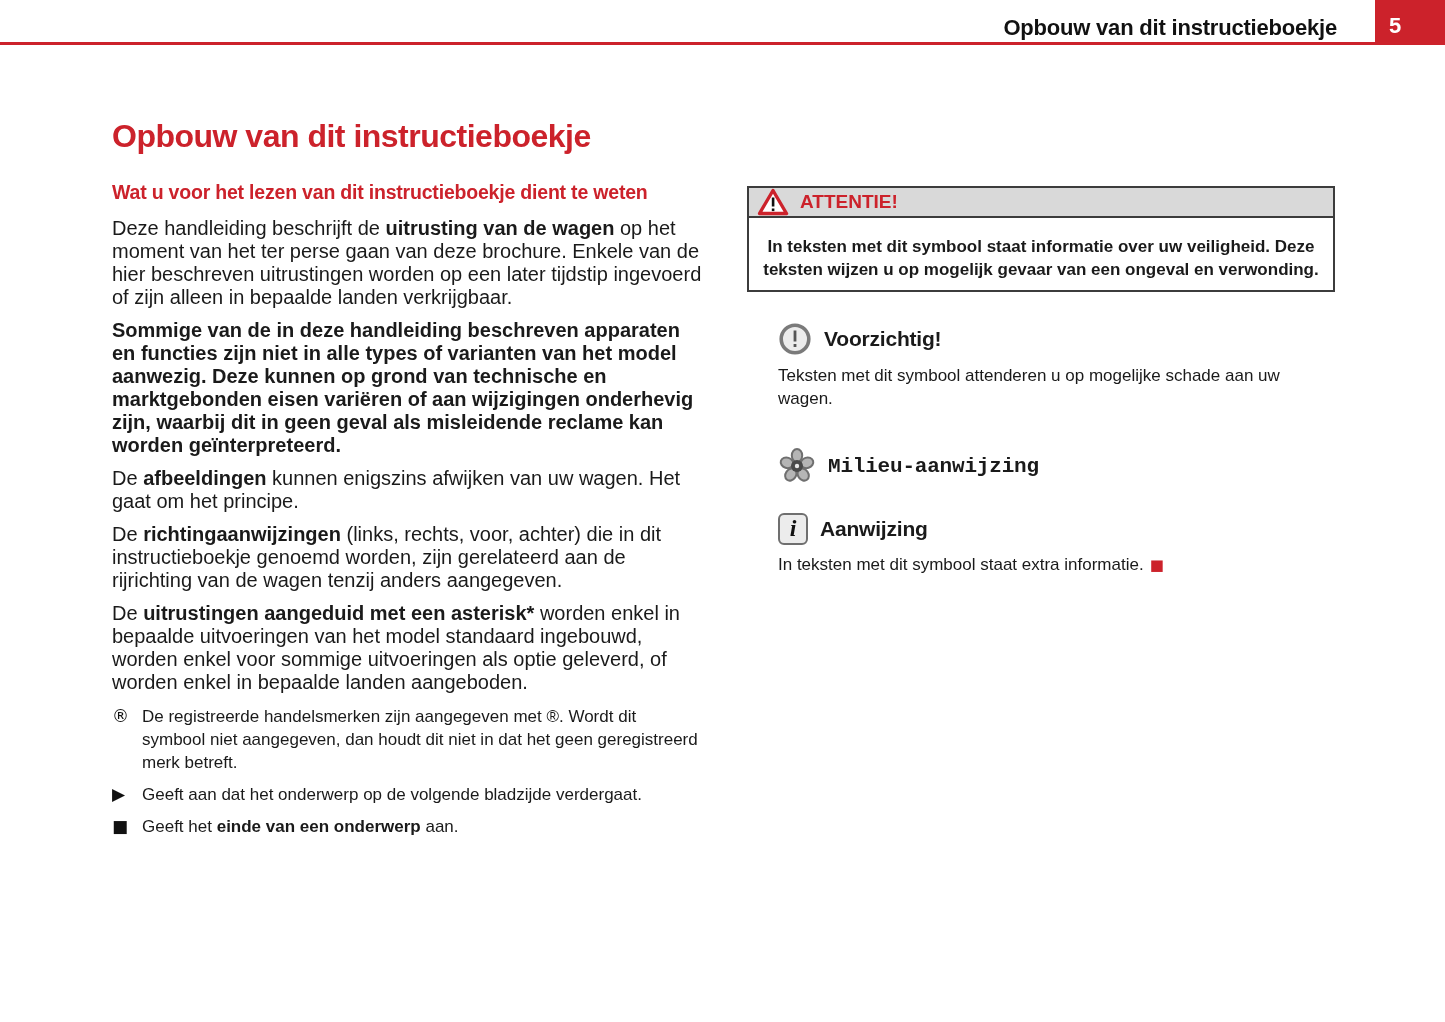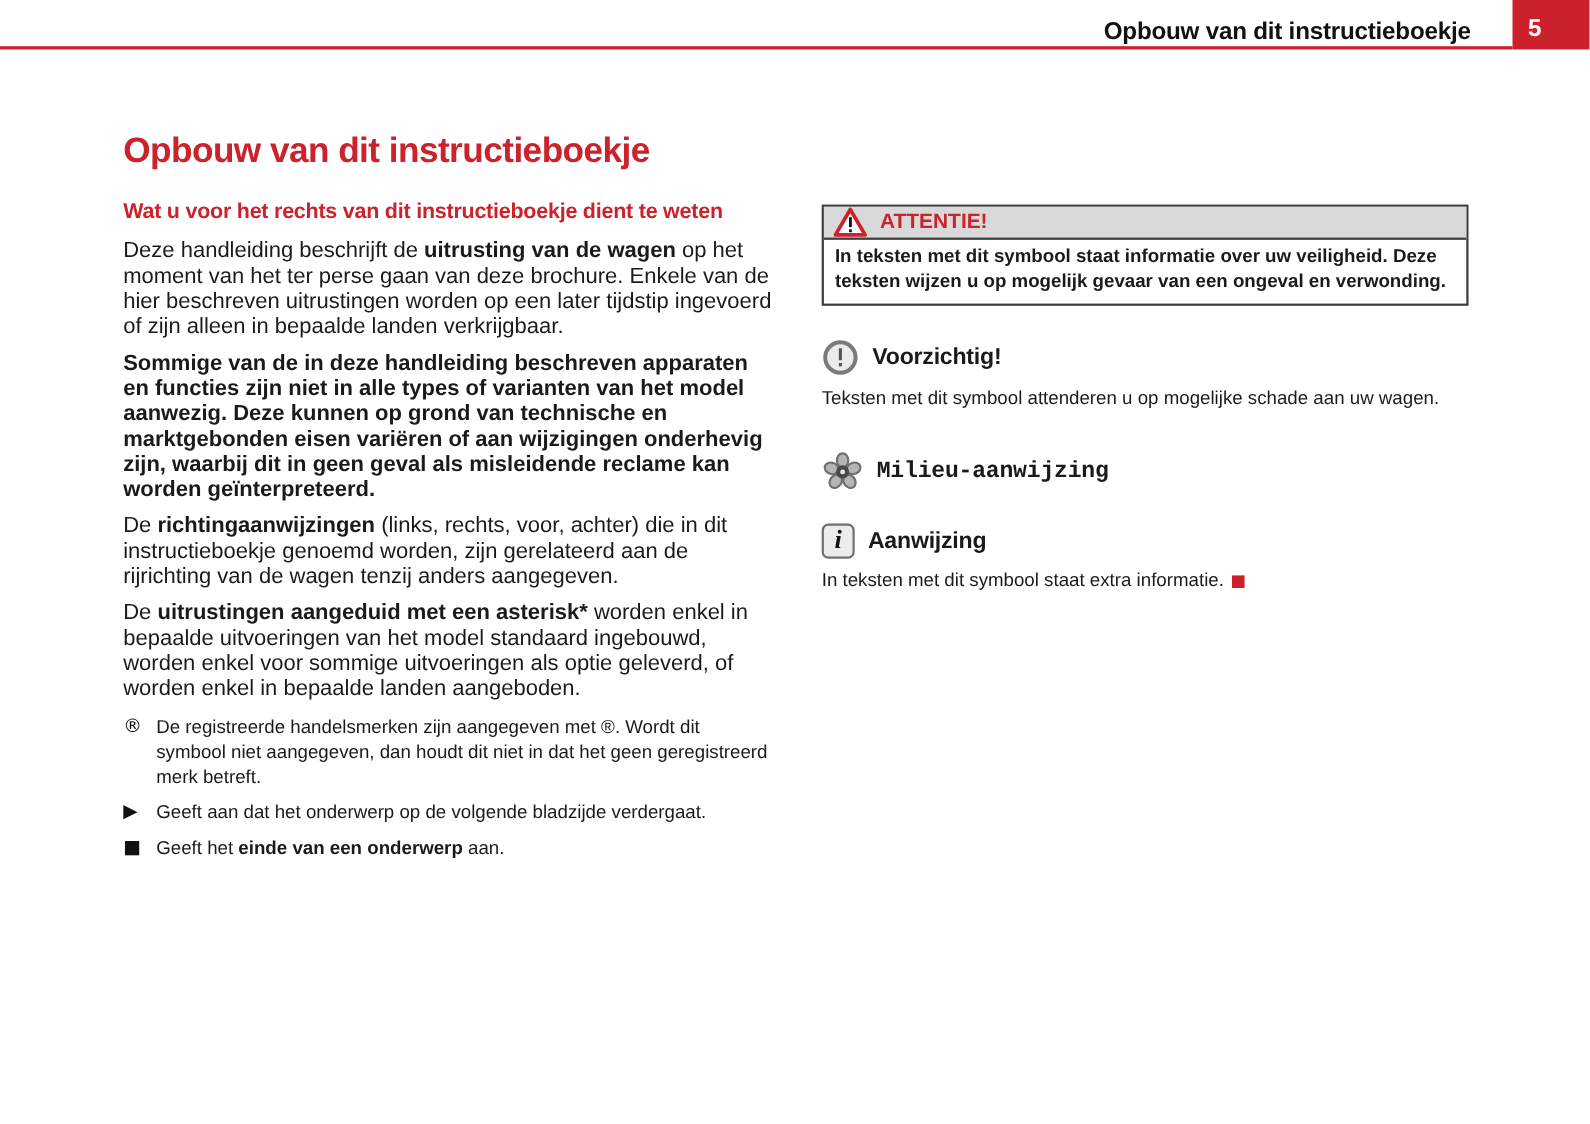--- a/index.html
+++ b/index.html
@@ -50,23 +50,23 @@
   .attention-box { border:2px solid #3c3c3c; background:#fff; }
   .attention-header {
     background:#d9d9d9; border-bottom:2px solid #3c3c3c;
     display:flex; align-items:center; height:30px; padding:4px 8px;
     box-sizing:border-box;
   }
   .attention-title {
     color:var(--red); font-weight:bold; font-size:19px; margin-left:11px;
   }
   .attention-body {
-    padding:3px 10px 9px 10px; font-weight:bold; font-size:17px; line-height:23px;
+    padding:17px 10px 9px 10px; font-weight:bold; font-size:17px; line-height:23px;text-align:center;
   }
-  .note-section { margin-top:30px; }
+  .note-section { margin-top:30px;margin-left:31px; }
   .note-section.milieu { margin-top:37px;font-family:Liberation Mono, monospace; }
   .note-section.aanwijzing { margin-top:28px; }
   .note-header { display:flex; align-items:center; }
   .note-title { font-size:21px; font-weight:bold; margin-left:12px; letter-spacing:-0.2px; }
   .note-body { margin-top:8px; font-size:17px; line-height:23px; }
   .icon-box { flex:0 0 auto; display:flex; align-items:center; }
   .info-icon-frame {
     width:30px; height:32px; border:2.5px solid #6f6f6f; border-radius:6px;
     background:#ececec; display:flex; align-items:center; justify-content:center;
     box-sizing:border-box;
@@ -84,24 +84,25 @@
 <body>
 
 <div class="header-title">Opbouw van dit instructieboekje</div>
 <div class="header-rule"></div>
 <div class="page-number-box">
   <span>5</span>
 </div>
 
 <div class="left-col">
   <h1 class="doc-title">Opbouw van dit instructieboekje</h1>
-  <h2 class="doc-subtitle">Wat u voor het rechts van dit instructieboekje dient te weten</h2>
+  <h2 class="doc-subtitle">Wat u voor het lezen van dit instructieboekje dient te weten</h2>
   <div class="paragraphs" id="paragraphs">
       <p><span>Deze handleiding beschrijft de </span><span class="b">uitrusting van de wagen</span><span> op het moment van het ter perse gaan van deze brochure. Enkele van de hier beschreven uitrustingen worden op een later tijdstip ingevoerd of zijn alleen in bepaalde landen verkrijgbaar.</span></p>
       <p><span class="b">Sommige van de in deze handleiding beschreven apparaten en functies zijn niet in alle types of varianten van het model aanwezig. Deze kunnen op grond van technische en marktgebonden eisen variëren of aan wijzigingen onderhevig zijn, waarbij dit in geen geval als misleidende reclame kan worden geïnterpreteerd.</span></p>
+      <p><span>De </span><span class="b">afbeeldingen</span><span> kunnen enigszins afwijken van uw wagen. Het gaat om het principe.</span></p>
       <p><span>De </span><span class="b">richtingaanwijzingen</span><span> (links, rechts, voor, achter) die in dit instructieboekje genoemd worden, zijn gerelateerd aan de rijrichting van de wagen tenzij anders aangegeven.</span></p>
       <p><span>De </span><span class="b">uitrustingen aangeduid met een asterisk*</span><span> worden enkel in bepaalde uitvoeringen van het model standaard ingebouwd, worden enkel voor sommige uitvoeringen als optie geleverd, of worden enkel in bepaalde landen aangeboden.</span></p>
     </div>
   <div class="bullets" id="bullets">
       <div class="bullet-row">
         <span class="bullet-symbol">®</span>
         <div class="bullet-text"><span>De registreerde handelsmerken zijn aangegeven met ®. Wordt dit symbool niet aangegeven, dan houdt dit niet in dat het geen geregistreerd merk betreft.</span></div>
       </div>
       <div class="bullet-row">
         <span class="bullet-symbol">▶</span>

